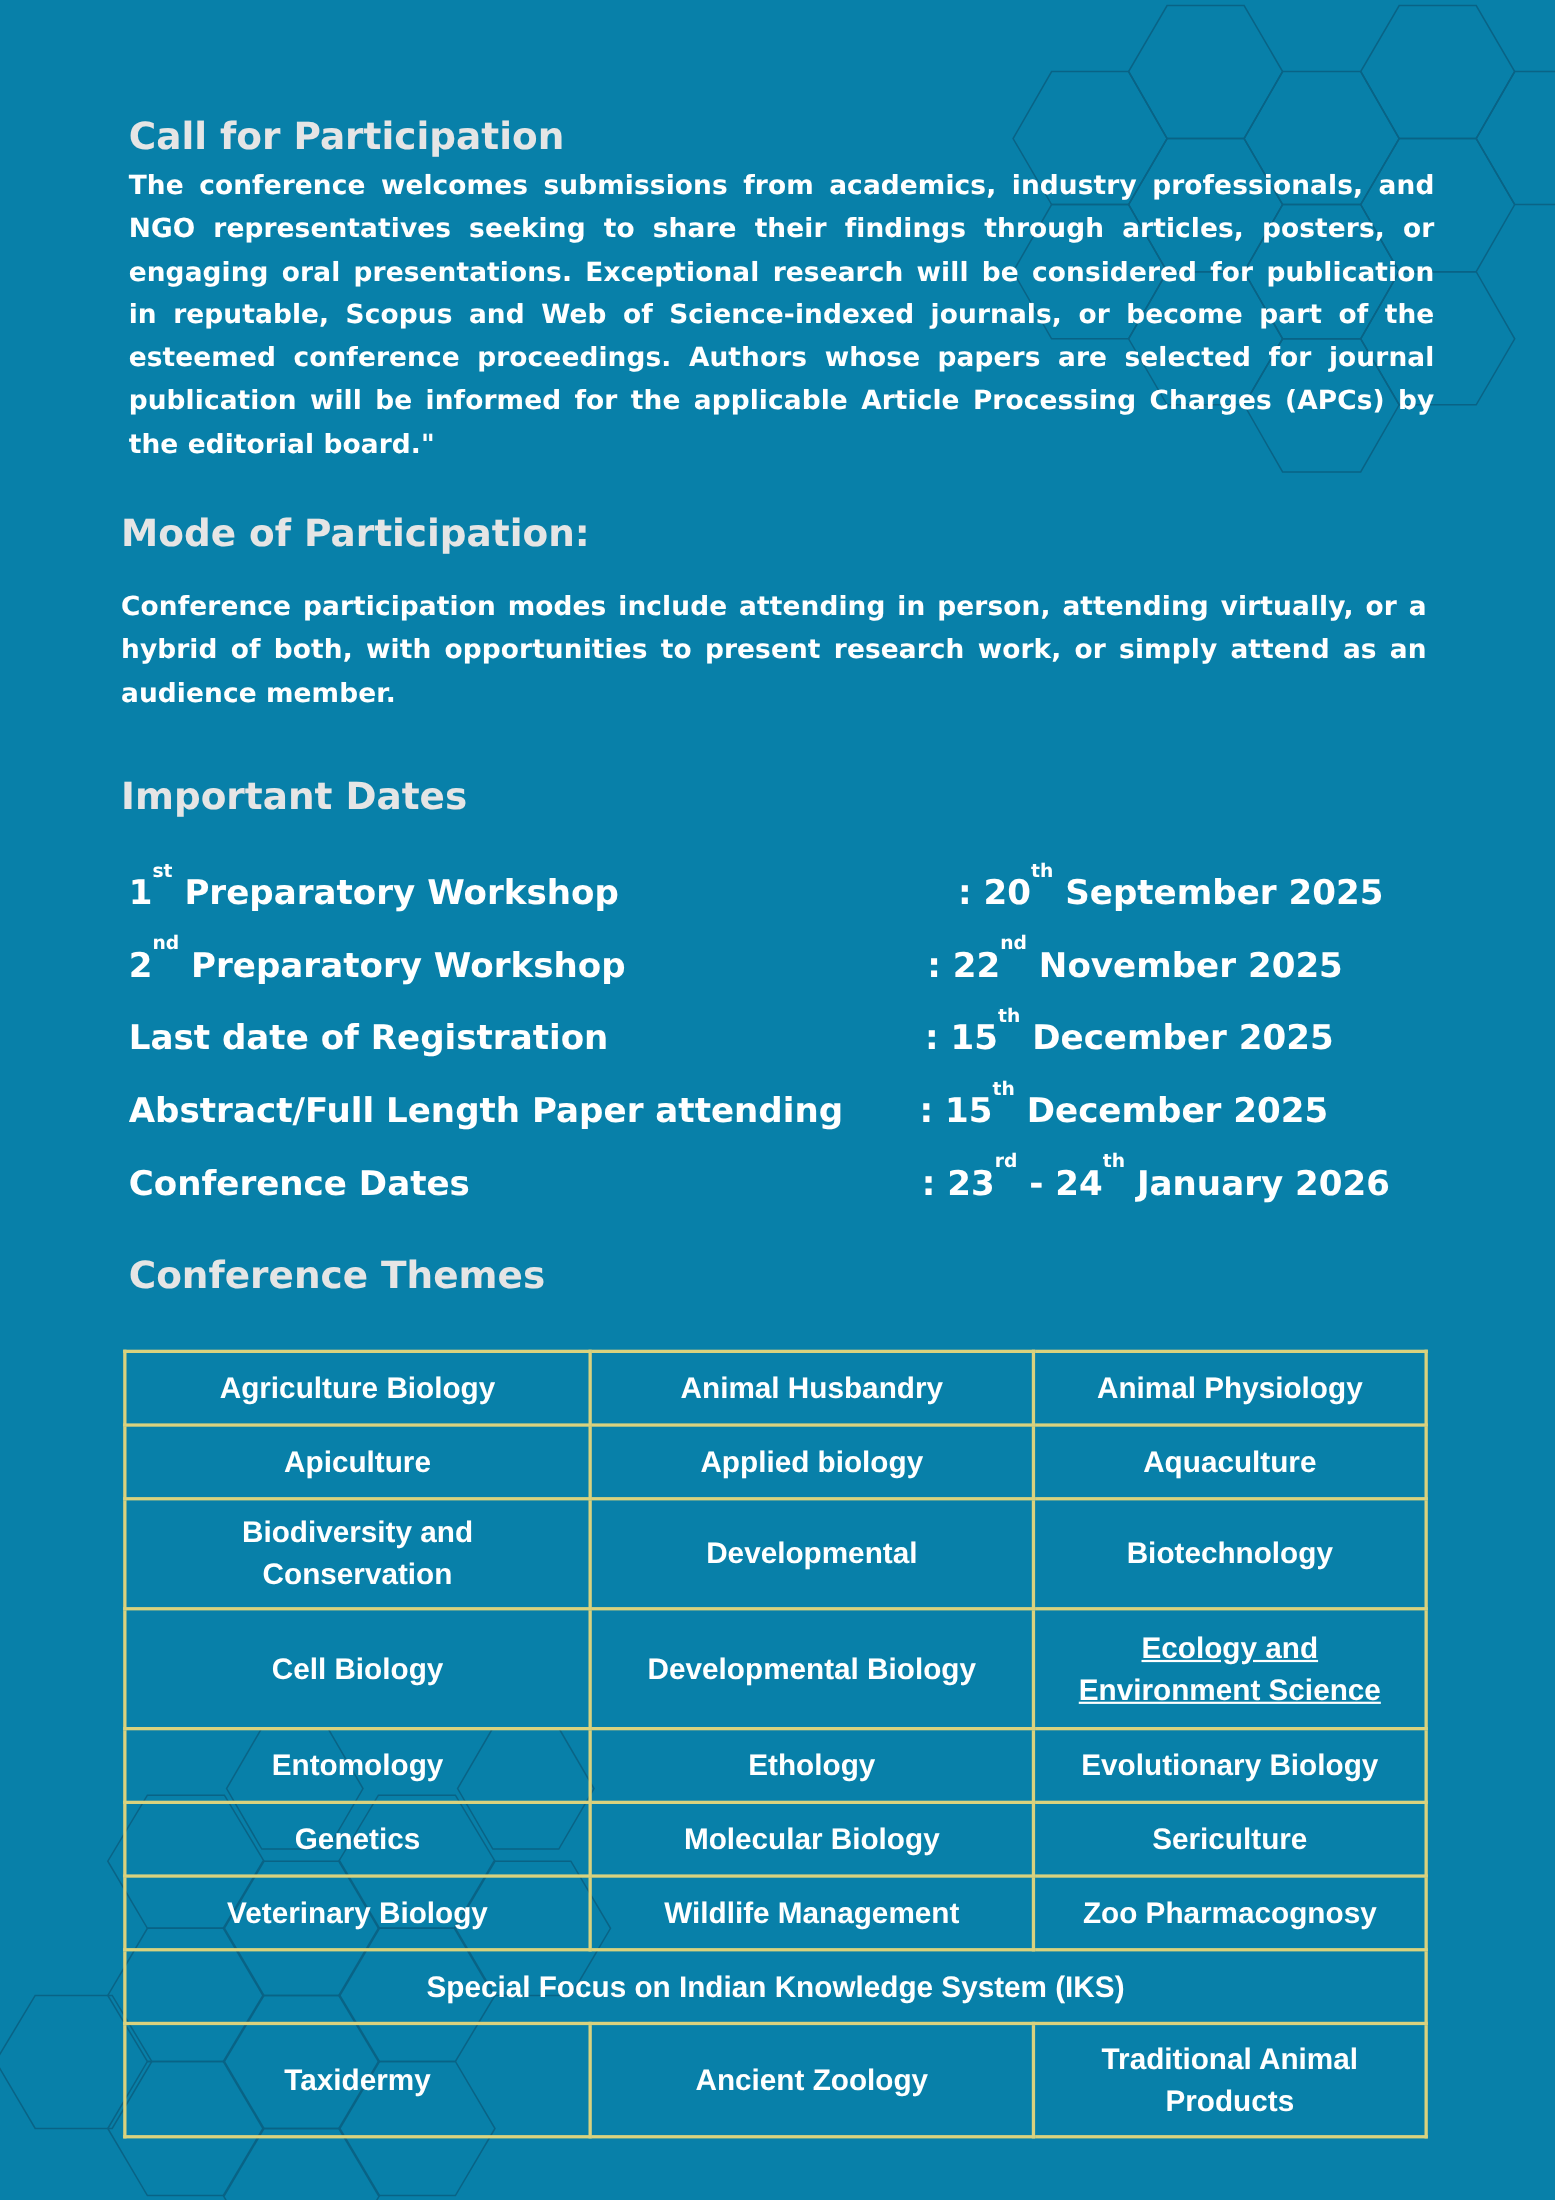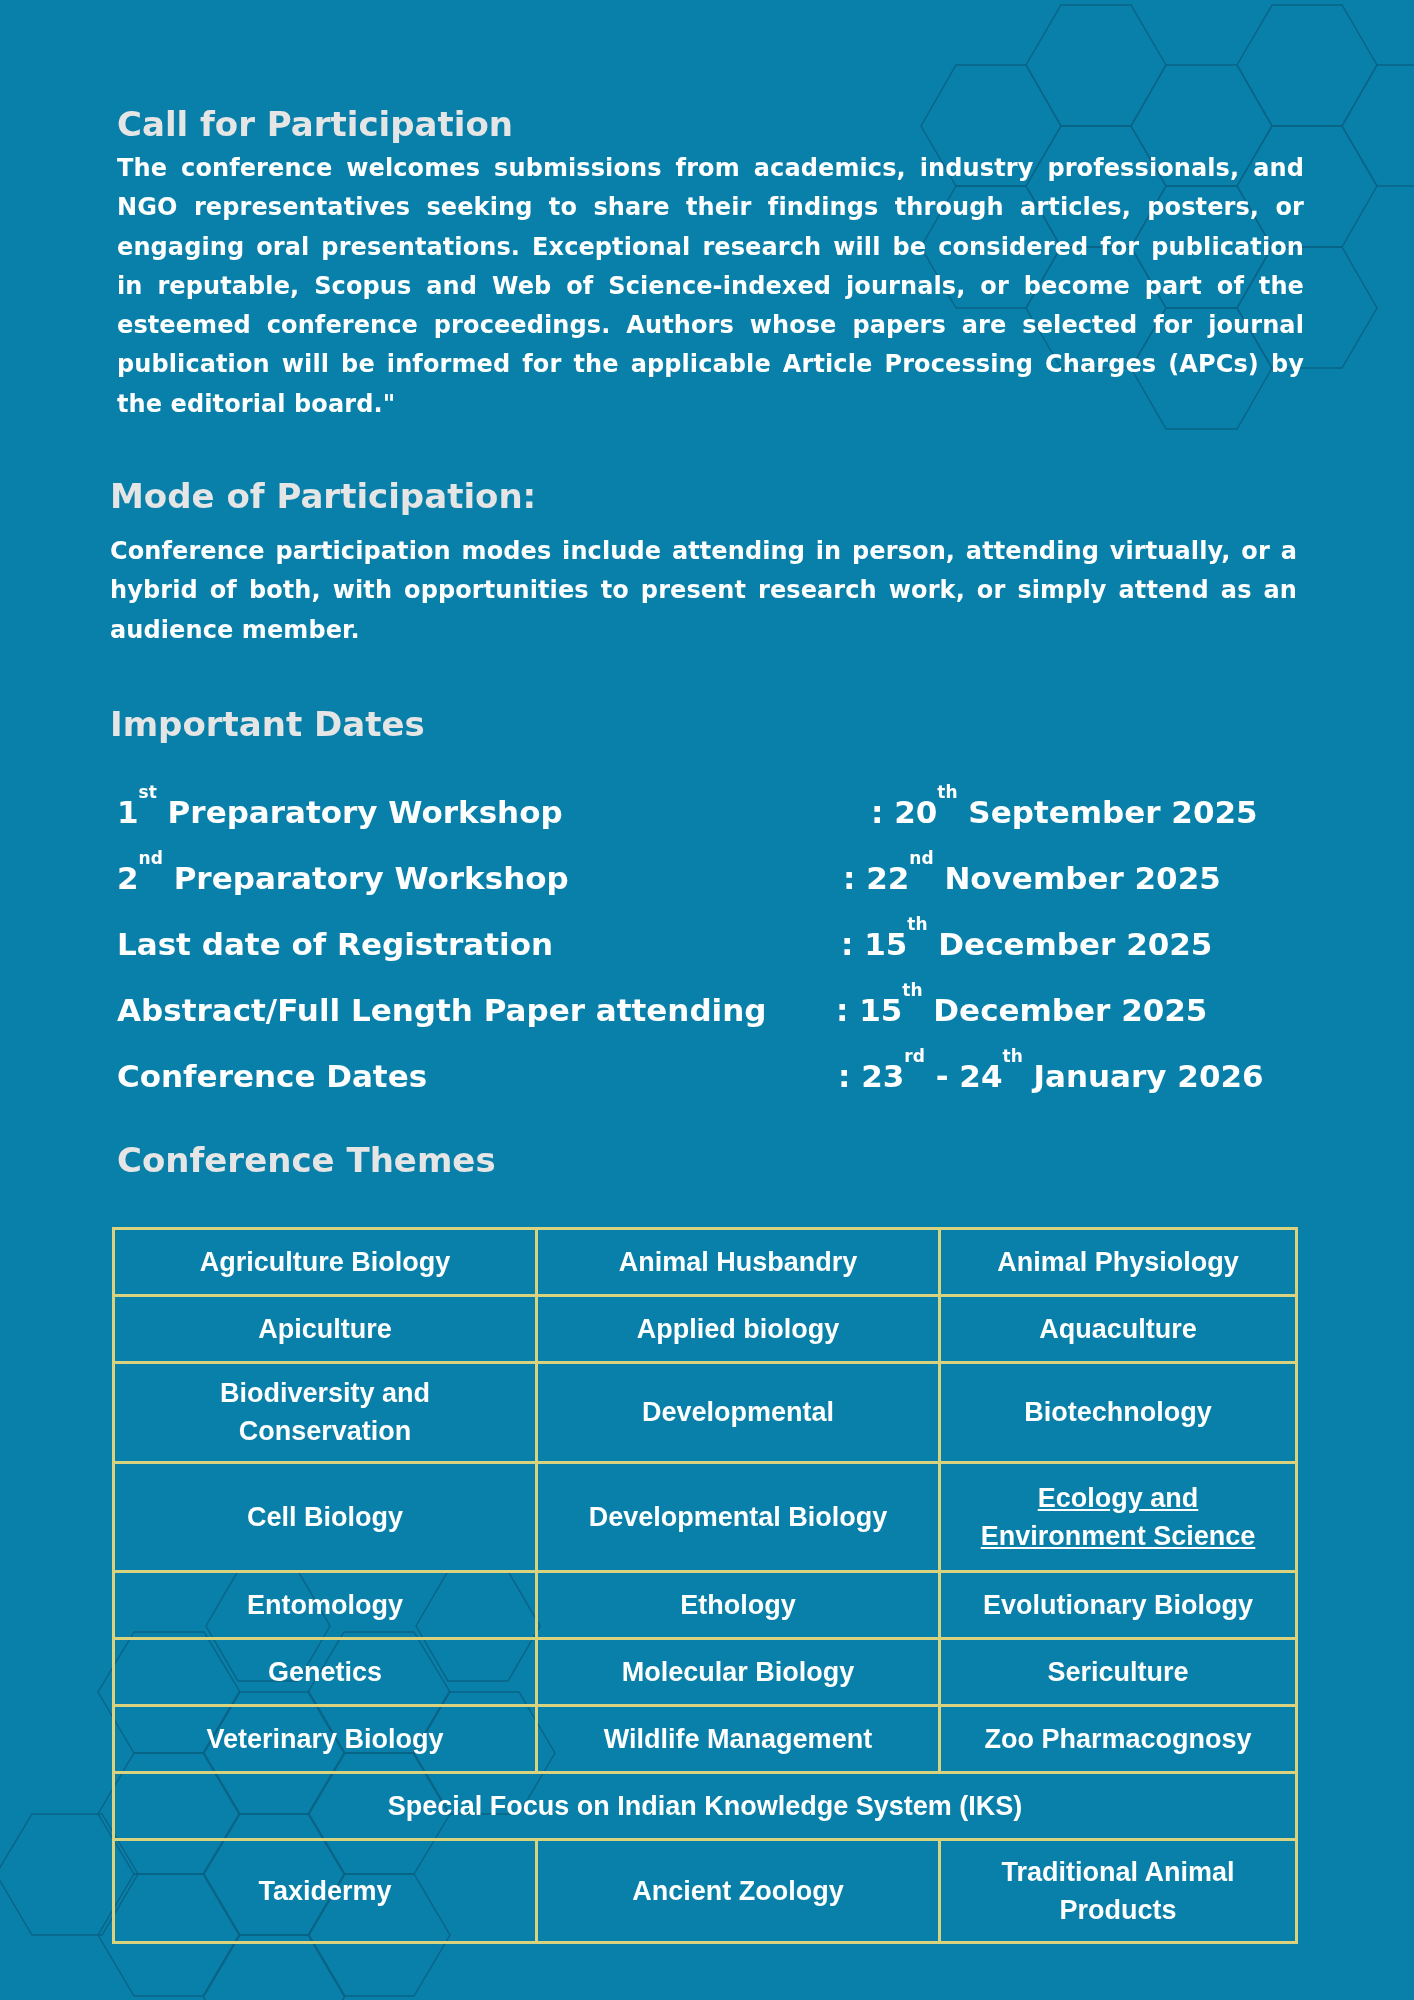--- a/index.html
+++ b/index.html
@@ -68,21 +68,21 @@
     <polygon points="239,1935 309,1935 345,1996 309,2056 239,2056 203,1996"></polygon>
   </g>
 </svg>
 
 <section>
   <h2 class="heading" style="left:117px; top:104px;">Call for Participation</h2>
   <p class="para" style="left:117px; top:149px; width:1187px;">The conference welcomes submissions from academics, industry professionals, and NGO representatives seeking to share their findings through articles, posters, or engaging oral presentations. Exceptional research will be considered for publication in reputable, Scopus and Web of Science-indexed journals, or become part of the esteemed conference proceedings. Authors whose papers are selected for journal publication will be informed for the applicable Article Processing Charges (APCs) by the editorial board."</p>
 </section>
 
 <section>
-  <h2 class="heading" style="left:110px; top:476px;">Mode of Participation:</h2>
+  <h2 class="heading" style="left:110px; top:465px;">Mode of Participation:</h2>
   <p class="para" style="left:110px; top:532px; width:1187px;">Conference participation modes include attending in person, attending virtually, or a hybrid of both, with opportunities to present research work, or simply attend as an audience member.</p>
 </section>
 
 <section>
   <h2 class="heading" style="left:110px; top:704px;">Important Dates</h2>
   <div class="dates">
     <div class="date-row" style="top:0px;">
       <span class="date-label"><span>1</span><sup>st</sup><span> Preparatory Workshop</span></span>
       <span class="date-value" style="left:754px;"><span>: 20</span><sup>th</sup><span> September 2025</span></span>
     </div>

